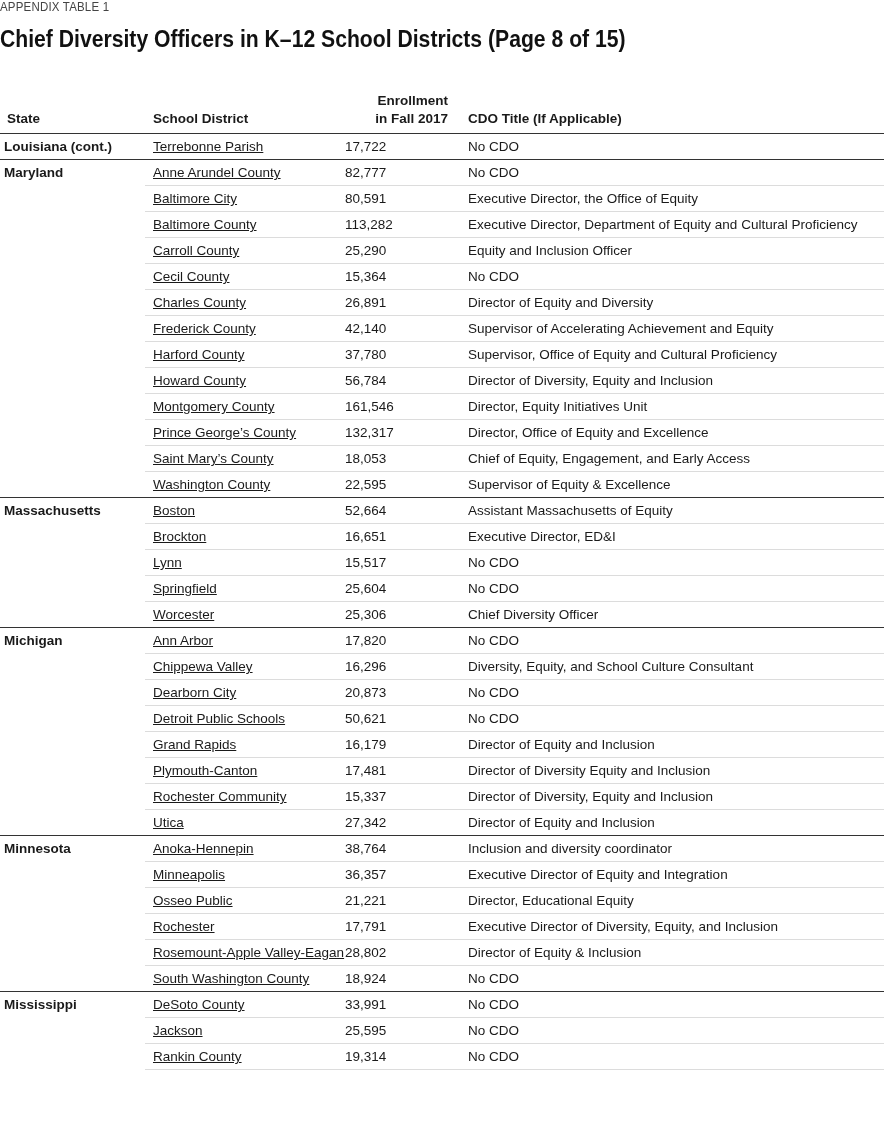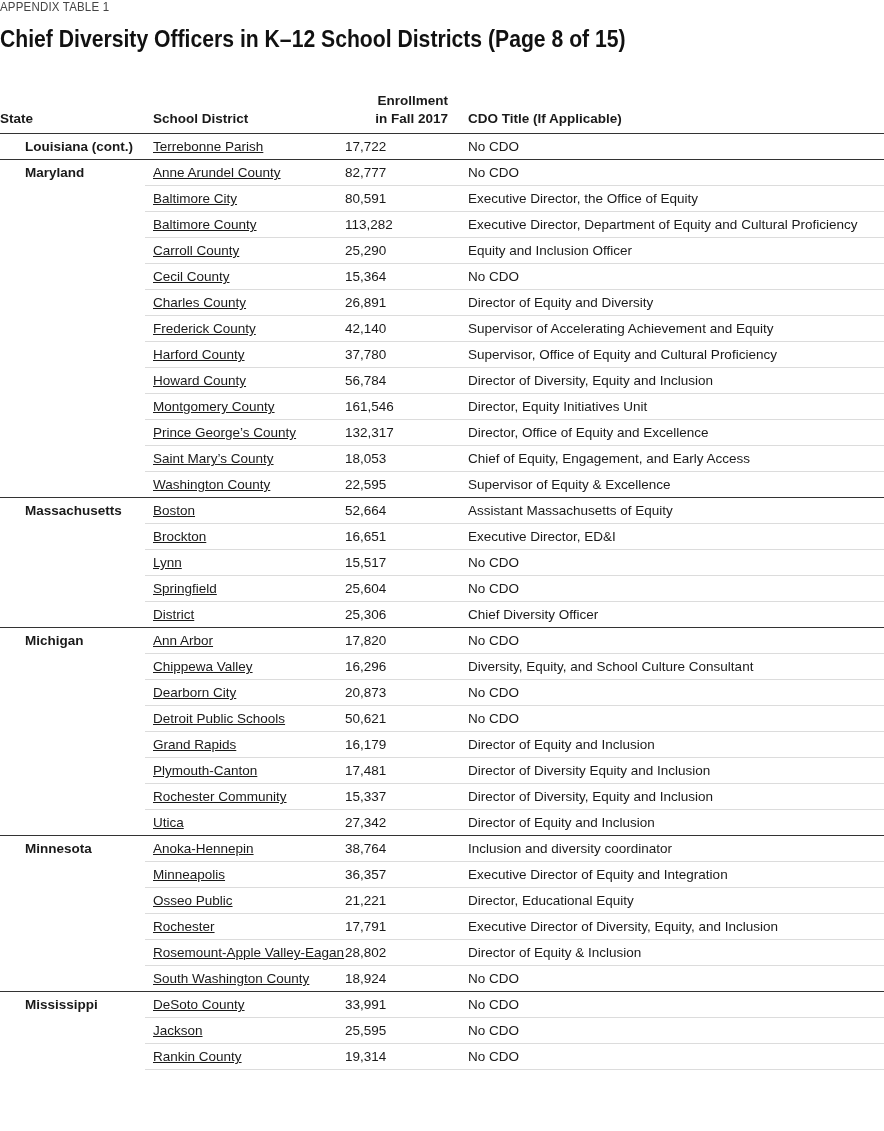--- a/index.html
+++ b/index.html
@@ -25,29 +25,29 @@
   col.c-state { width: 145px; }
   col.c-district { width: 200px; }
   col.c-enroll { width: 107px; }
   col.c-title { width: 432px; }
   thead th {
     font-weight: bold; text-align: left; vertical-align: bottom;
     padding: 0 0 5px 0; line-height: 18px; height: 40px;
     border-bottom: 1.5px solid #333;
     white-space: nowrap;
   }
-  thead th.state-h { }
+  thead th.state-h { padding-left: 7px; }
   thead th.district-h { padding-left: 8px; }
   thead th.enroll-h { text-align: right; padding-right: 4px; }
   thead th.title-h { padding-left: 16px; }
   tbody td {
     height: 25px; padding: 0; line-height: 25px; white-space: nowrap;
     vertical-align: top;
   }
-  td.state { font-weight: bold; padding-left: 25px; }
+  td.state { font-weight: bold; padding-left: 4px; }
   td.district { padding-left: 8px; border-bottom: 1px solid #dcdcdc; text-decoration: underline; }
   td.enroll { text-align: left; padding-right: 4px; border-bottom: 1px solid #dcdcdc; }
   td.cdo-title { padding-left: 16px; border-bottom: 1px solid #dcdcdc; }
   tr.group-start td { border-top: 1.5px solid #333; }
   tr.group-end td.district, tr.group-end td.enroll, tr.group-end td.cdo-title { border-bottom: none; }
   tr.last td.district, tr.last td.enroll, tr.last td.cdo-title { border-bottom: 1px solid #dcdcdc; }
   .hdr-line { display: block; }
 </style>
 </head>
 <body>
@@ -177,21 +177,21 @@
         <td class="cdo-title">No CDO</td>
       </tr>
       <tr>
         <td class="state"></td>
         <td class="district">Springfield</td>
         <td class="enroll">25,604</td>
         <td class="cdo-title">No CDO</td>
       </tr>
       <tr class="group-end">
         <td class="state"></td>
-        <td class="district">District</td>
+        <td class="district">Worcester</td>
         <td class="enroll">25,306</td>
         <td class="cdo-title">Chief Diversity Officer</td>
       </tr>
       <tr class="group-start">
         <td class="state">Michigan</td>
         <td class="district">Ann Arbor</td>
         <td class="enroll">17,820</td>
         <td class="cdo-title">No CDO</td>
       </tr>
       <tr>

